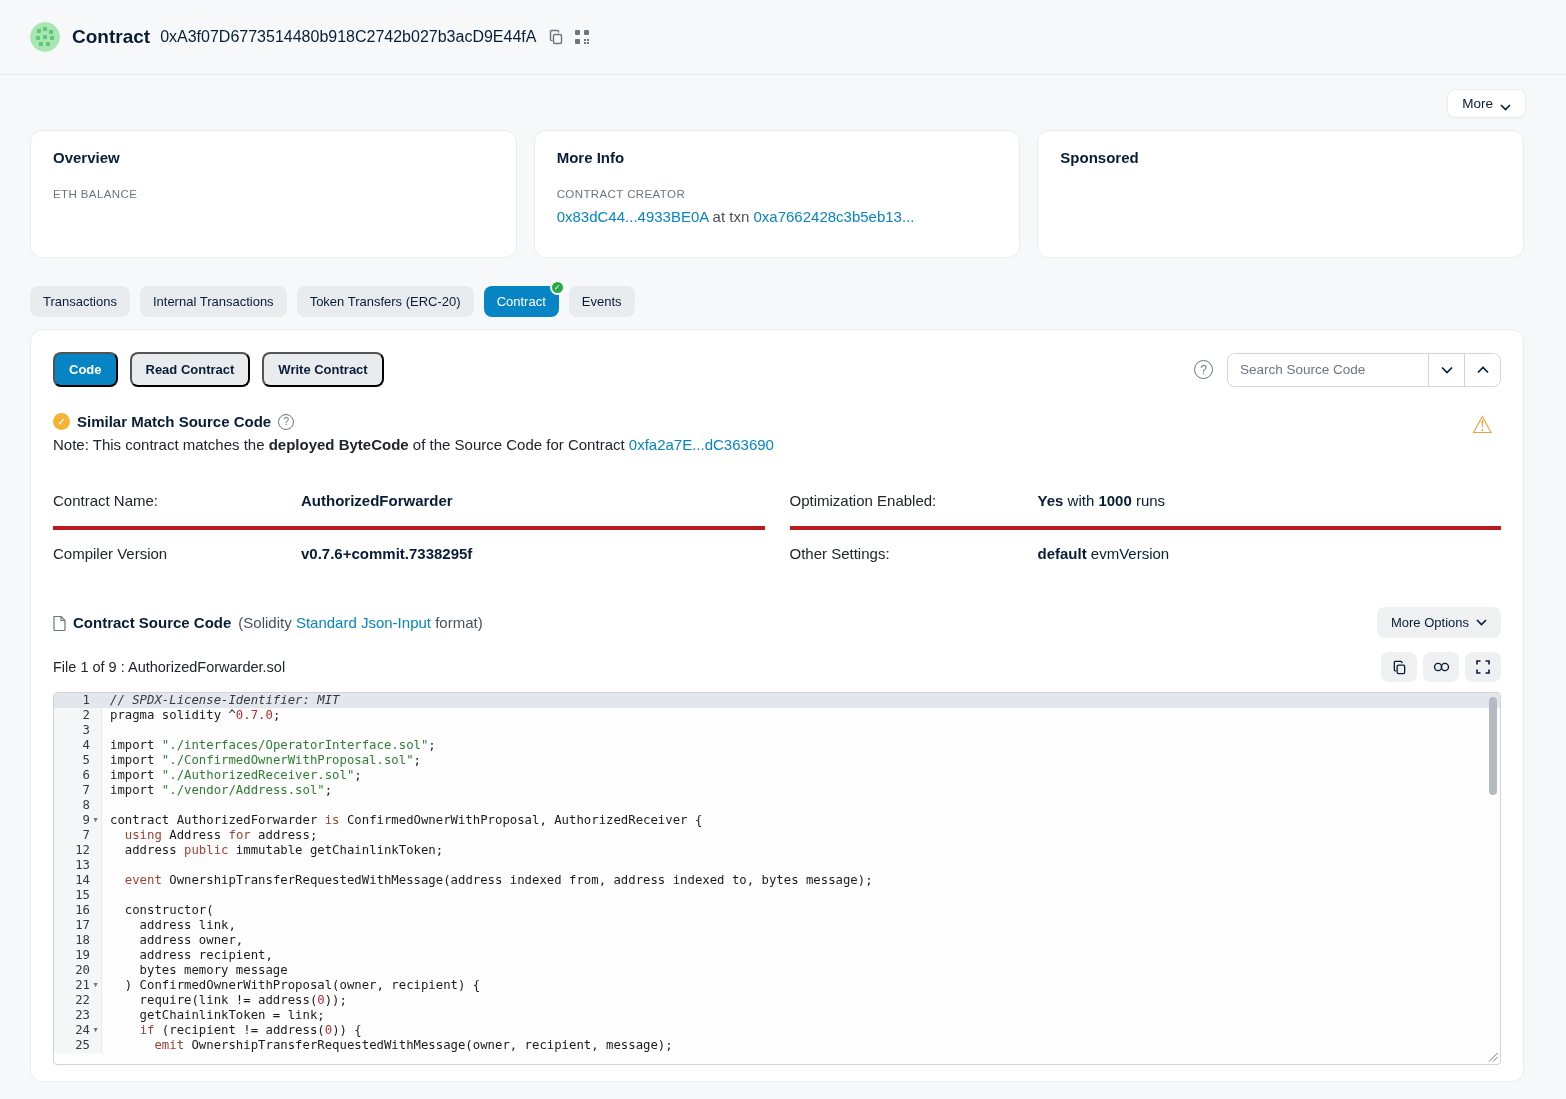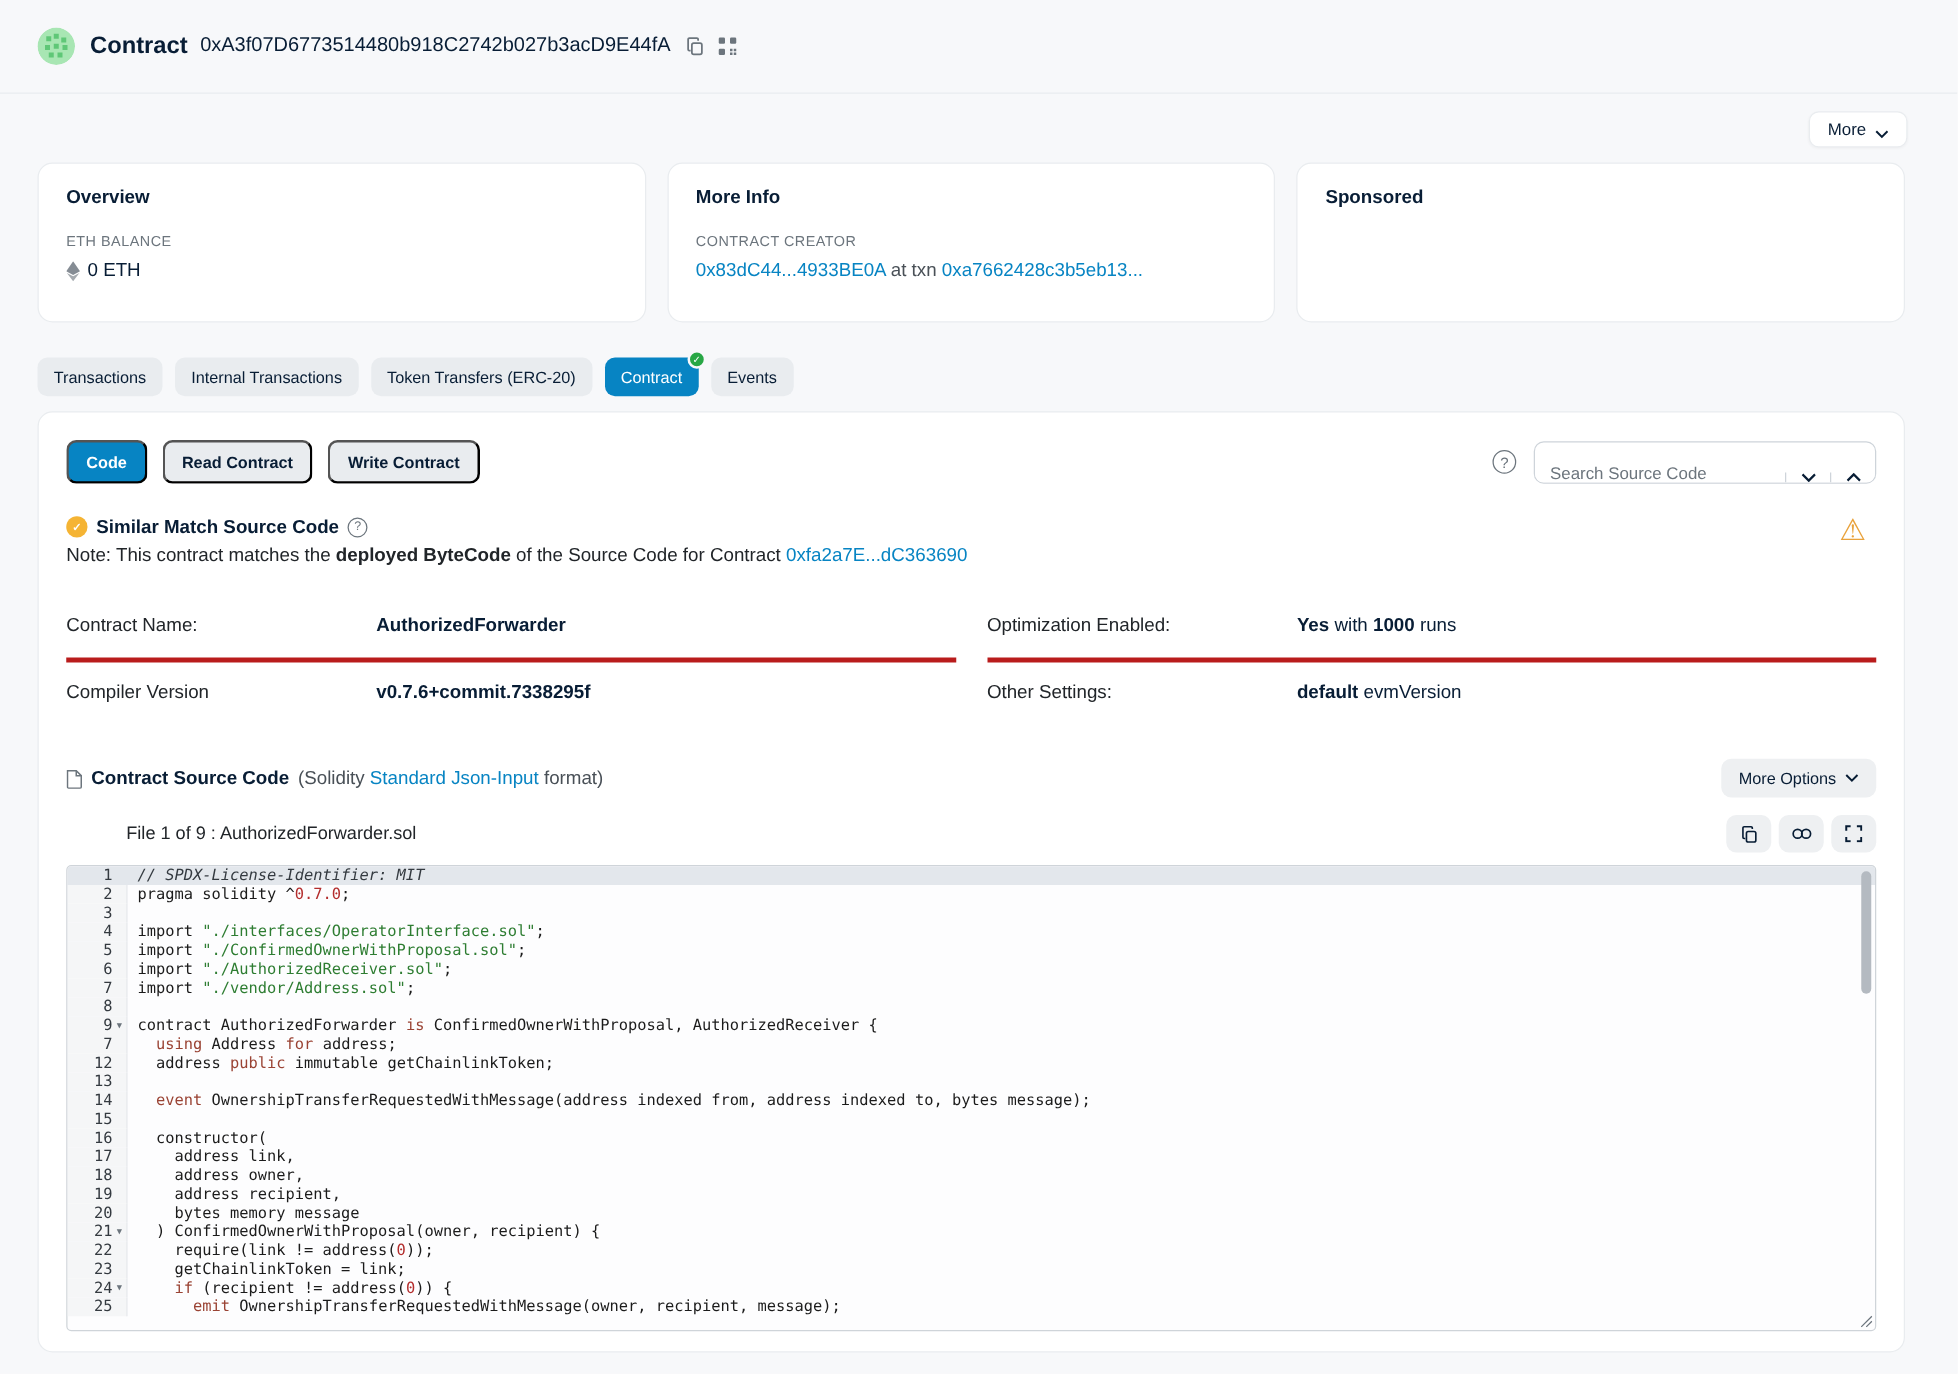--- a/index.html
+++ b/index.html
@@ -34,21 +34,21 @@
 
   
   .main-card { background:#fff; border:1px solid #e9ecef; border-radius:12px; margin:2px 42px 0 30px; padding:22px; height:753px; position:relative; }
 
   .code-tab-row { display:flex; align-items:center; justify-content:space-between; margin-bottom:26px; }
   .pill-group { display:flex; gap:12px; }
   .pill { background:#e9ecef; border-radius:8px; padding:8px 14px; font-size:13px; font-weight:bold; color:#081d35; cursor:pointer; }
   .pill.active { background:#0784c3; color:#fff; }
   .search-zone { display:flex; align-items:center; gap:14px; }
   .help-circle { width:19px; height:19px; border:1.5px solid #6c757d; border-radius:50%; color:#6c757d; font-size:12px; display:flex; align-items:center; justify-content:center; cursor:pointer; }
-  .search-group { display:flex; border:1px solid #ced4da; border-radius:8px; overflow:hidden; background:#fff; height:34px;align-items:flex-end; }
+  .search-group { display:flex; border:1px solid #ced4da; border-radius:8px; overflow:hidden; background:#fff; height:34px; }
   .search-group input { border:none; outline:none; width:200px; padding:0 12px; font-size:13.5px; color:#081d35; font-family:"Liberation Sans",sans-serif; }
   .search-group input::placeholder { color:#6c757d; }
   .chev-btn { width:36px; display:flex; align-items:center; justify-content:center; background:#fff; border:none; border-left:1px solid #ced4da; cursor:pointer; color:#081d35; }
 
   
   .similar-row { display:flex; justify-content:space-between; align-items:flex-start; margin-bottom:24px; }
   .sm-title-line { display:flex; align-items:center; gap:7px; font-size:15px; font-weight:bold; margin-bottom:6px; }
   .sm-badge { width:17px; height:17px; border-radius:50%; background:#f5b434; color:#fff; font-size:9px; display:flex; align-items:center; justify-content:center; }
   .sm-help { width:16px; height:16px; border:1.3px solid #6c757d; border-radius:50%; color:#6c757d; font-size:10px; font-weight:normal; display:flex; align-items:center; justify-content:center; }
   .sm-note { font-size:15px; color:#212529; }
@@ -62,21 +62,21 @@
   .detail-value { font-weight:bold; color:#081d35; }
   .detail-value .normal { font-weight:normal; }
 
   
   .src-header { display:flex; justify-content:space-between; align-items:center; margin-bottom:14px; }
   .src-title { font-size:15px; display:flex; align-items:center; gap:7px; }
   .src-title b { font-weight:bold; }
   .file-icon { color:#6c757d; display:inline-flex; }
   .more-options { background:#eef0f2; border:none; border-radius:8px; padding:8px 14px; font-size:13px; font-weight:500; color:#081d35; display:inline-flex; align-items:center; gap:7px; cursor:pointer; }
   .file-row { display:flex; justify-content:space-between; align-items:center; margin-bottom:10px; }
-  .file-info { font-size:14.5px; color:#212529;margin-left:48px; }
+  .file-info { font-size:14.5px; color:#212529; }
   .icon-btns { display:flex; gap:6px; }
   .icon-btn { width:36px; height:30px; background:#eef0f2; border:none; border-radius:8px; display:flex; align-items:center; justify-content:center; color:#081d35; cursor:pointer; }
 
   
   .code-block { position:relative; border:1px solid #cfd4d9; border-radius:4px; height:373px; overflow:hidden; background:#fdfdfe; font-family:"DejaVu Sans Mono", monospace; font-size:12.3px; line-height:15px; }
   .code-scroll { height:100%; overflow:hidden; }
   .code-line { display:flex; white-space:pre; }
   .code-line.hl { background:#e3e7ec; }
   .gutter { flex:0 0 48px; display:flex; justify-content:flex-end; align-items:center; background:#f5f6f7; border-right:1px solid #e8eaed; color:#343a40; user-select:none; }
   .code-line.hl .gutter { background:transparent; border-right-color:transparent; }
@@ -134,27 +134,20 @@
     <svg width="11" height="7" viewBox="0 0 11 7" fill="none" stroke="#081d35" stroke-width="1.6">
         <polyline points="1,1 5.5,5.5 10,1"></polyline>
       </svg>
   </button>
 </div>
 
 <div class="cards">
   <div class="card">
     <h3>Overview</h3>
     <div class="mini-label">ETH BALANCE</div>
-    <div class="balance">
-      <svg width="11" height="16" viewBox="0 0 11 16">
-        <polygon points="5.5,0 11,8 5.5,11 0,8" fill="#5c6670" opacity=".75"></polygon>
-        <polygon points="5.5,12 10.5,9.3 5.5,16 0.5,9.3" fill="#5c6670" opacity=".55"></polygon>
-      </svg>
-      <span>0 ETH</span>
-    </div>
   </div>
   <div class="card">
     <h3>More Info</h3>
     <div class="mini-label">CONTRACT CREATOR</div>
     <div class="creator-line">
       <a class="link">0x83dC44...4933BE0A</a><span class="muted"> at txn </span><a class="link">0xa7662428c3b5eb13...</a>
     </div>
   </div>
   <div class="card">
     <h3>Sponsored</h3>

